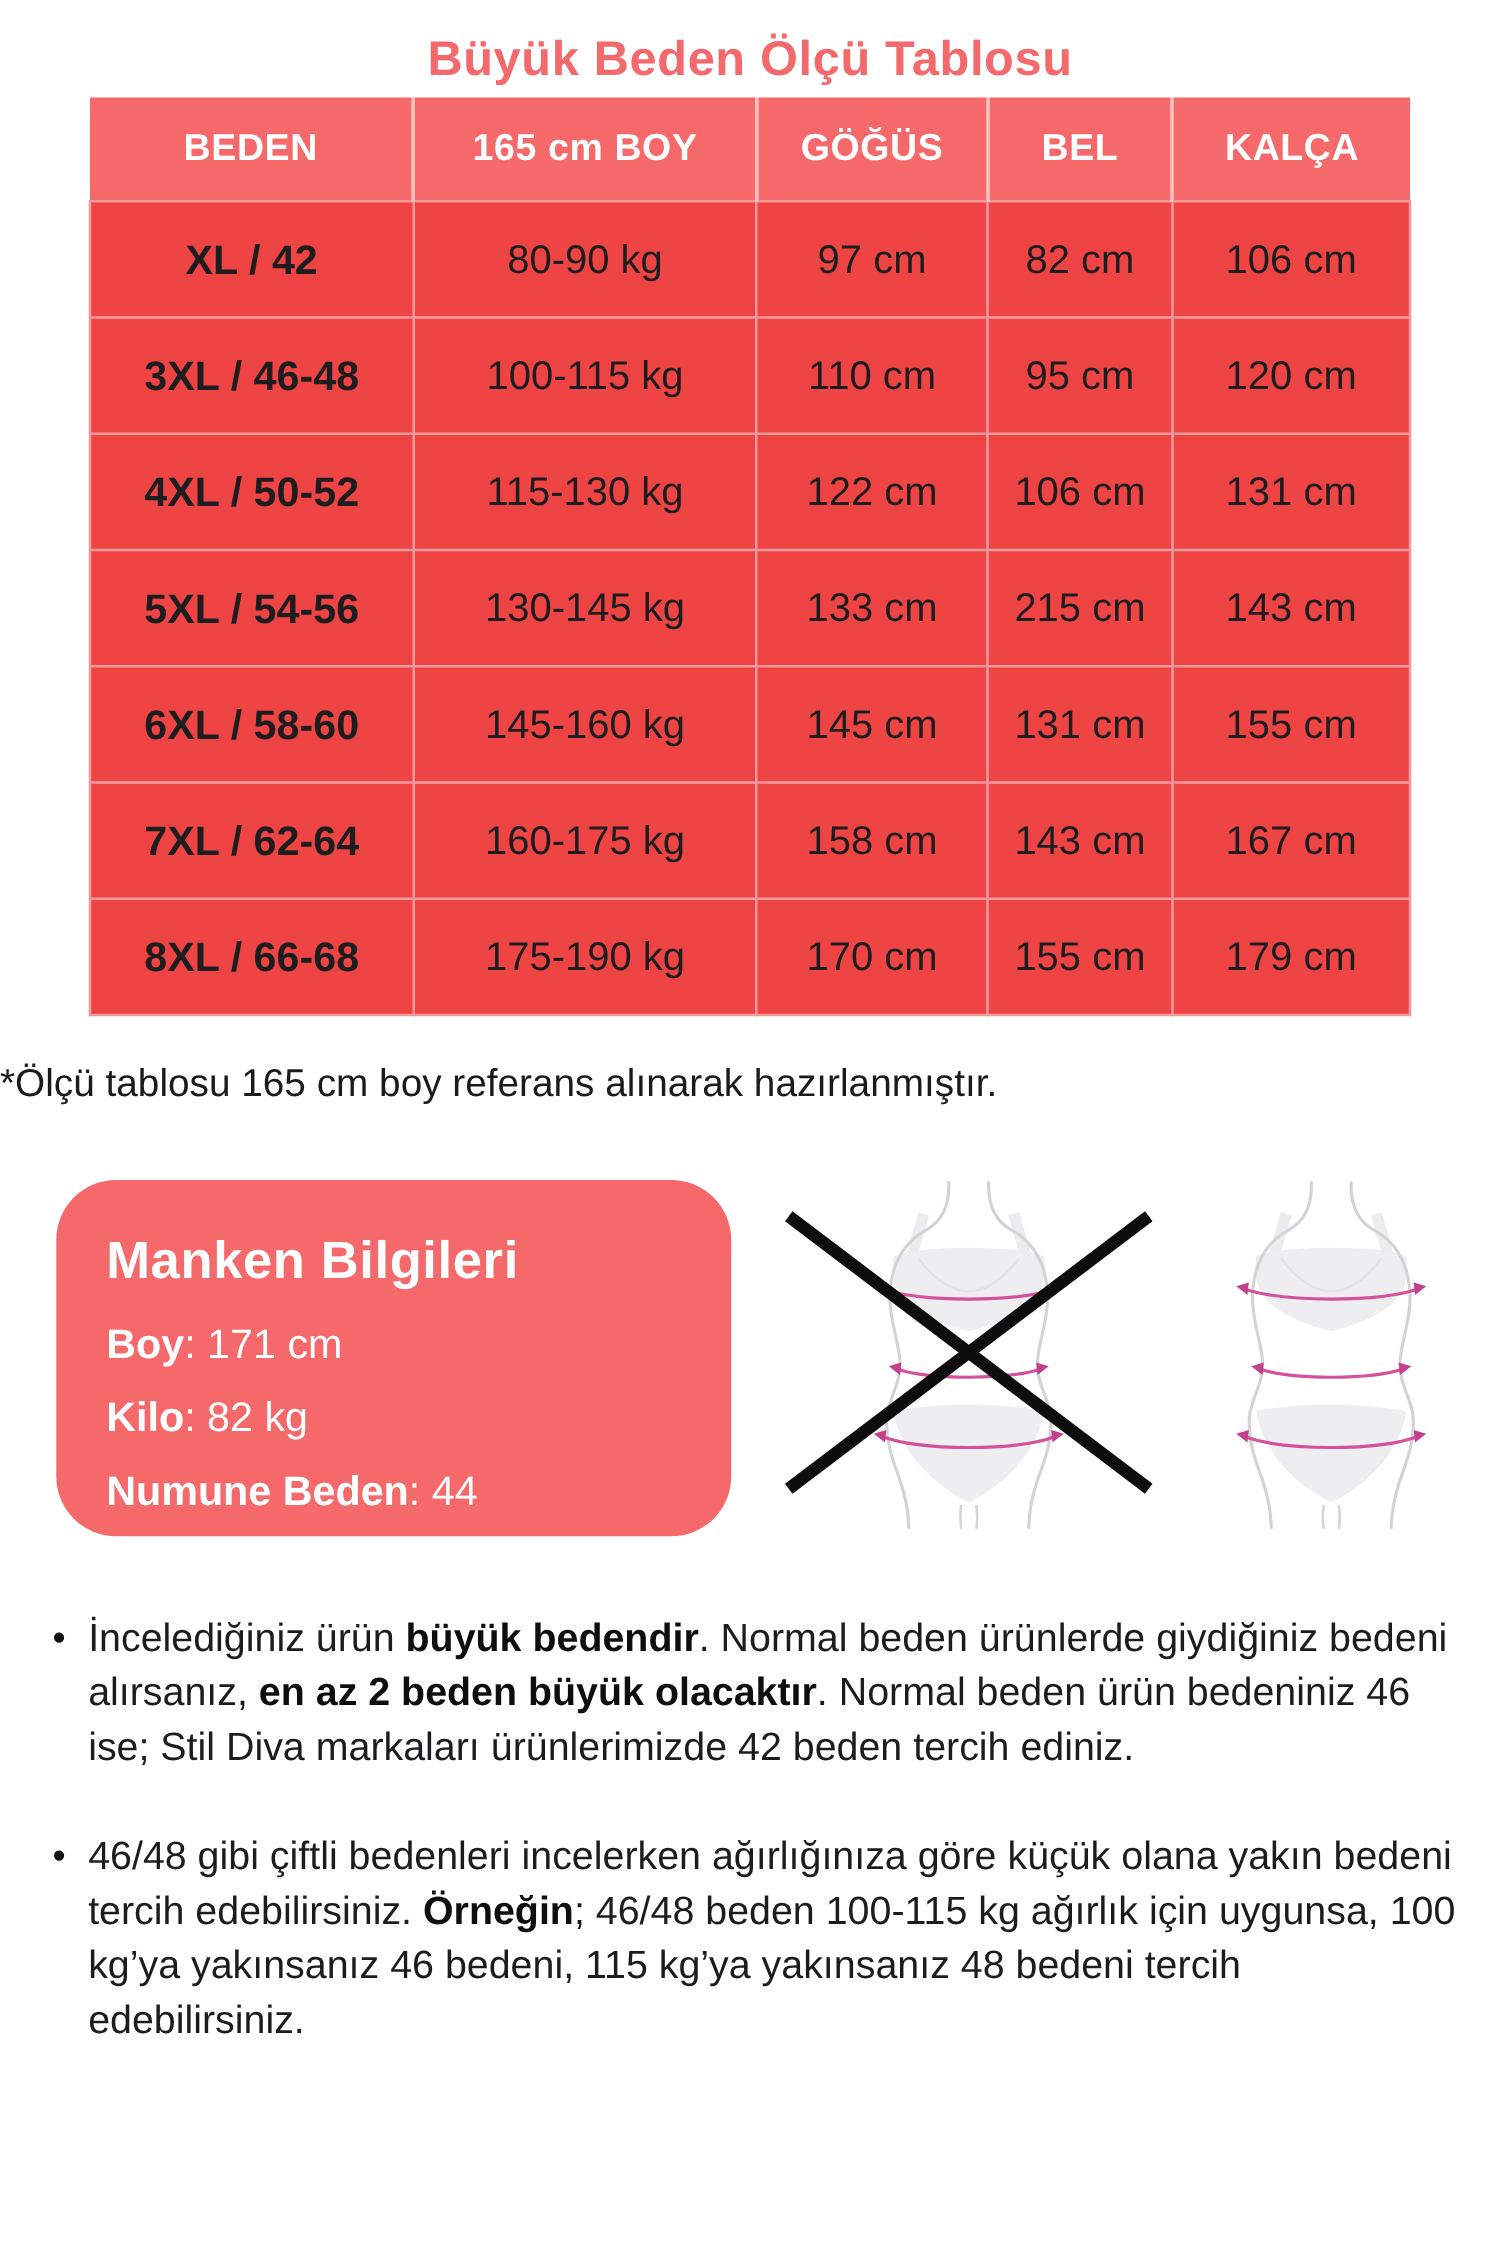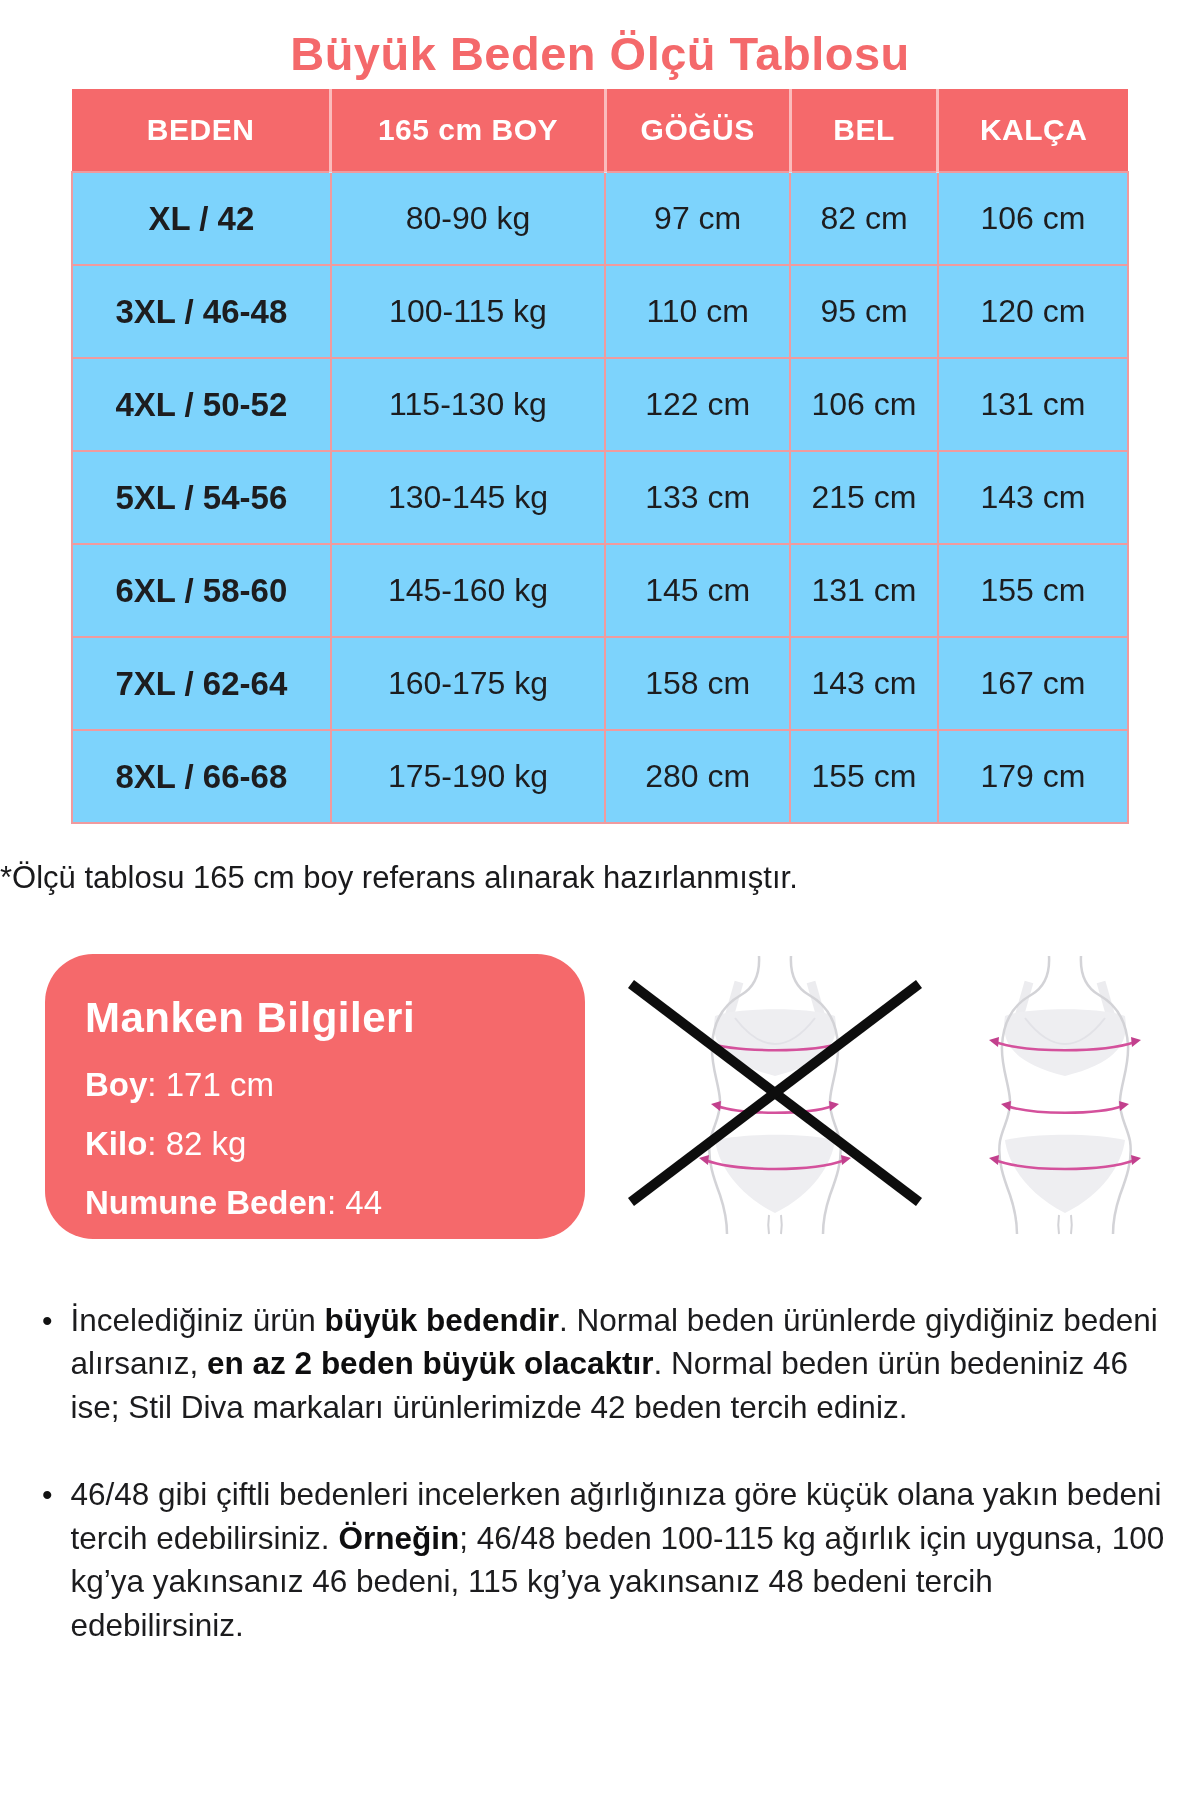--- a/index.html
+++ b/index.html
@@ -2,33 +2,33 @@
 <html lang="tr"><head>
 <meta charset="utf-8">
 <style>
   html,body { margin:0; padding:0; background:#ffffff; }
   .page {
     width:1200px; height:1800px; background:#ffffff; position:relative;
     font-family:"Liberation Sans", sans-serif; color:#1d1d1f; overflow:hidden;
   }
   .title {
     margin:0; padding-top:26px; text-align:center;
-    font-size:47px; font-weight:bold; letter-spacing:.5px; color:#f4696b;
+    font-size:39px; font-weight:bold; letter-spacing:.5px; color:#f4696b;
   }
   table.size-table {
     width:1058px; margin:8px auto 0; border-collapse:collapse; table-layout:fixed;
   }
   .size-table th {
     background:#f5696b; color:#ffffff; font-size:30px; font-weight:bold;
     height:80px; text-align:center; border-left:3px solid rgba(255,255,255,.55);
     border-bottom:2px solid #f09a9e; letter-spacing:.5px;
   }
   .size-table th:first-child { border-left:none; }
   .size-table td {
-    background:#7dd3fc; border:2px solid #f09a9e;
+    background:#ef4444; border:2px solid #f09a9e;
     font-size:32px; text-align:center; height:89px; color:#1d1d1f;
   }
   .size-table td:first-child { font-weight:bold; font-size:33px; }
   .footnote {
     margin:36px 0 0; text-align:left; font-size:31px; color:#1a1a1c;
   }
   .info-row {
     display:flex; align-items:center; gap:30px;
     margin:56px 30px 0 45px;
   }
@@ -111,21 +111,21 @@
       <tr>
         <td>7XL / 62-64</td>
         <td>160-175 kg</td>
         <td>158 cm</td>
         <td>143 cm</td>
         <td>167 cm</td>
       </tr>
       <tr>
         <td>8XL / 66-68</td>
         <td>175-190 kg</td>
-        <td>280 cm</td>
+        <td>170 cm</td>
         <td>155 cm</td>
         <td>179 cm</td>
       </tr>
     </tbody>
   </table>
 
   <p class="footnote">*Ölçü tablosu 165 cm boy referans alınarak hazırlanmıştır.</p>
 
   <svg class="defs-holder" aria-hidden="true">
     <defs>

